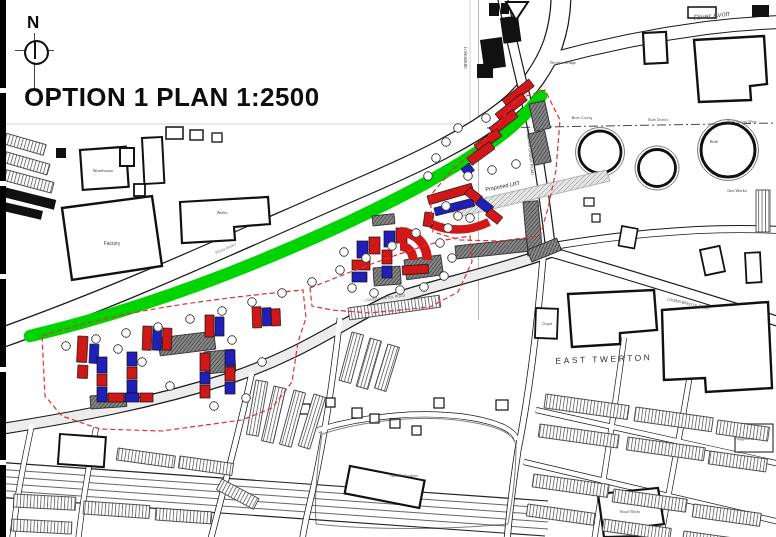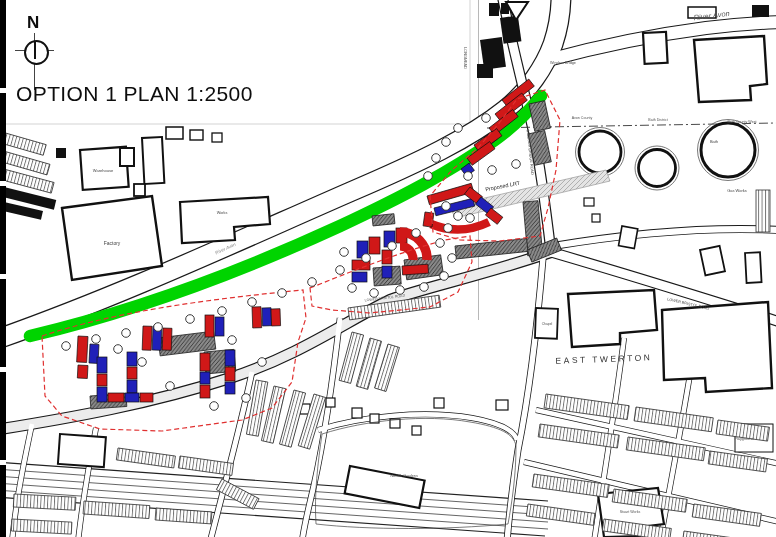--- a/index.html
+++ b/index.html
@@ -6,21 +6,21 @@
     --green:#00d400; --red:#d01818; --blue:#2020b8; --bred:#e03030;
     --gray:#8a8a8a; --ink:#1a1a1a; --paper:#ffffff;
   }
   html,body{margin:0;padding:0;background:#888;}
   .page{position:relative;width:776px;height:537px;background:var(--paper);overflow:hidden;
         font-family:"Liberation Sans",sans-serif;}
   .edge-strip{position:absolute;left:0;top:0;width:6px;height:537px;
         background:repeating-linear-gradient(180deg,#000 0 88px,#fff 88px 93px);}
   svg{position:absolute;left:0;top:0;}
   svg text{font-family:"Liberation Sans",sans-serif;}
-  .title{position:absolute;left:16px;top:82px;margin:0;font-size:21px;font-weight:normal;
+  .title{position:absolute;left:24px;top:82px;margin:0;font-size:26px;font-weight:bold;
          letter-spacing:.4px;color:#0d0d0d;}
   .compass{position:absolute;left:0;top:0;width:70px;height:95px;}
   .compass-n{position:absolute;left:27px;top:13px;font-size:17px;font-weight:bold;color:#0d0d0d;}
   .compass-v{position:absolute;left:34px;top:33px;width:1px;height:57px;background:#444;}
   .compass-h{position:absolute;left:15px;top:50px;width:39px;height:1px;background:#444;}
   .compass-circle{position:absolute;left:24px;top:40px;width:21px;height:21px;border:2.5px solid #111;
          border-radius:50%;background:#fff;}
   .compass-needle{position:absolute;left:34px;top:42px;width:2px;height:17px;background:#111;}
   
   .bld{fill:#fff;stroke:#111;}

